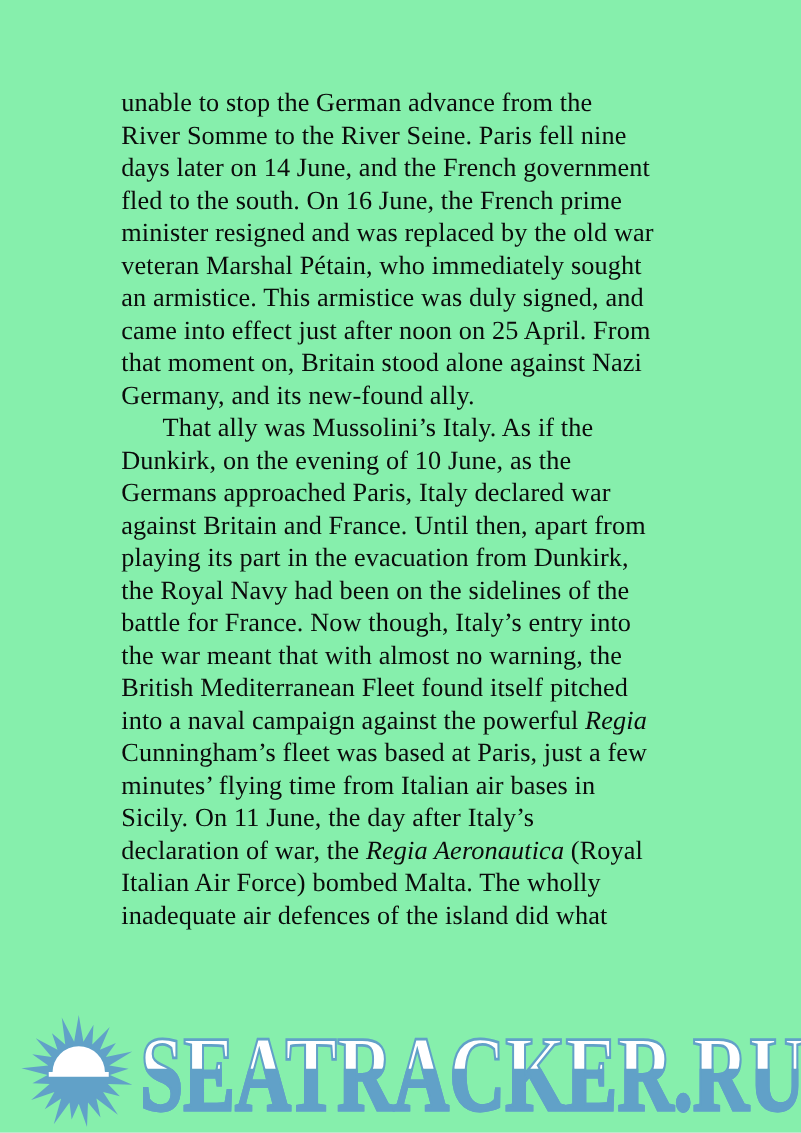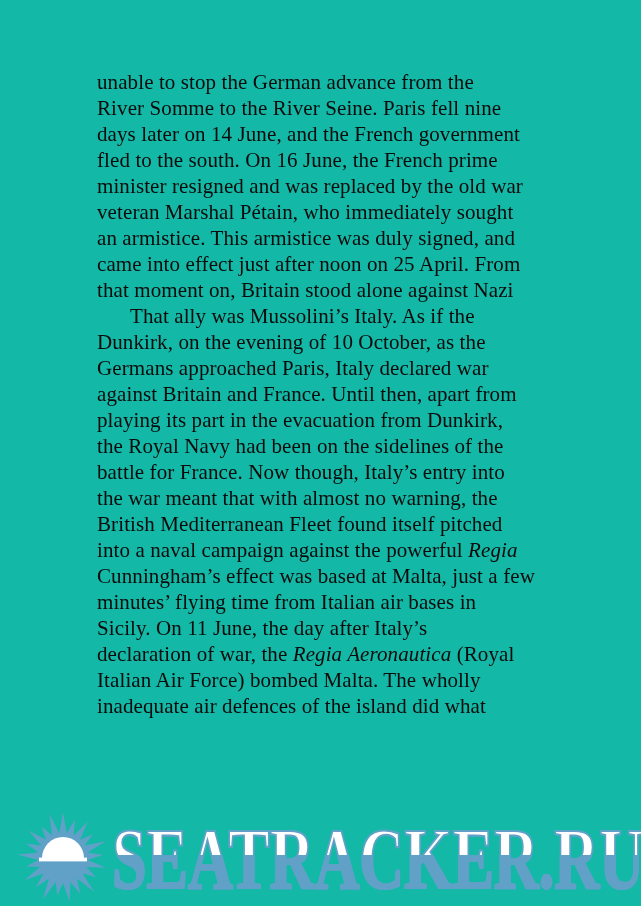--- a/index.html
+++ b/index.html
@@ -1,20 +1,20 @@
 <!DOCTYPE html>
 <html><head>
 <meta charset="utf-8">
 <style>
   html, body { margin: 0; padding: 0; background: #e8e8e8; }
   .screen {
     position: relative;
     width: 641px;
     height: 906px;
-    background: #14b8a6;
+    background: #86efac;
     overflow: hidden;
     font-family: "Liberation Serif", "DejaVu Serif", serif;
   }
   .page-text {
     position: absolute;
     left: 97px;
     top: 69px;
     width: 475px;
     font-size: 21px;
     line-height: 26px;
@@ -43,33 +43,34 @@
       <div class="para">
         <div class="line">unable to stop the German advance from the</div>
         <div class="line">River Somme to the River Seine. Paris fell nine</div>
         <div class="line">days later on 14 June, and the French government</div>
         <div class="line">fled to the south. On 16 June, the French prime</div>
         <div class="line">minister resigned and was replaced by the old war</div>
         <div class="line">veteran Marshal Pétain, who immediately sought</div>
         <div class="line">an armistice. This armistice was duly signed, and</div>
         <div class="line">came into effect just after noon on 25 April. From</div>
         <div class="line">that moment on, Britain stood alone against Nazi</div>
+        <div class="line">Germany, and its new-found ally.</div>
       </div>
       <div class="para indent">
         <div class="line">That ally was Mussolini’s Italy. As if the</div>
-        <div class="line">Dunkirk, on the evening of 10 October, as the</div>
+        <div class="line">Dunkirk, on the evening of 10 June, as the</div>
         <div class="line">Germans approached Paris, Italy declared war</div>
         <div class="line">against Britain and France. Until then, apart from</div>
         <div class="line">playing its part in the evacuation from Dunkirk,</div>
         <div class="line">the Royal Navy had been on the sidelines of the</div>
         <div class="line">battle for France. Now though, Italy’s entry into</div>
         <div class="line">the war meant that with almost no warning, the</div>
         <div class="line">British Mediterranean Fleet found itself pitched</div>
         <div class="line">into a naval campaign against the powerful <span class="italic">Regia</span></div>
-        <div class="line">Cunningham’s effect was based at Malta, just a few</div>
+        <div class="line">Cunningham’s fleet was based at Paris, just a few</div>
         <div class="line">minutes’ flying time from Italian air bases in</div>
         <div class="line">Sicily. On 11 June, the day after Italy’s</div>
         <div class="line">declaration of war, the <span class="italic">Regia Aeronautica</span> (Royal</div>
         <div class="line">Italian Air Force) bombed Malta. The wholly</div>
         <div class="line">inadequate air defences of the island did what</div>
       </div>
     </div>
 
   <div class="watermark">
 

